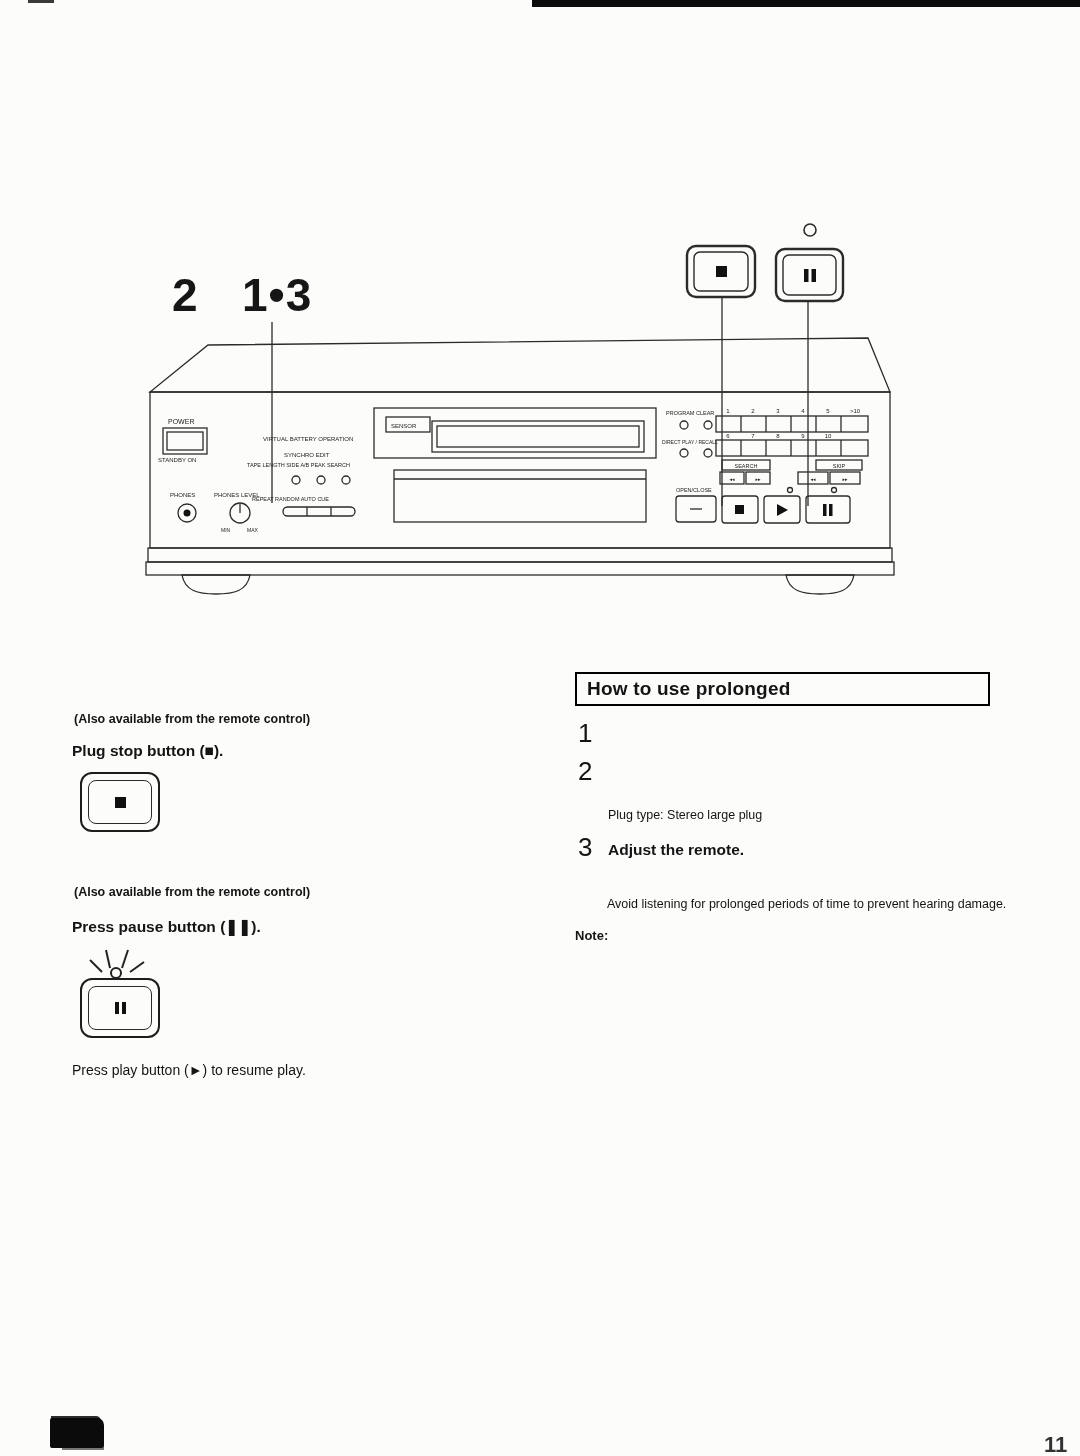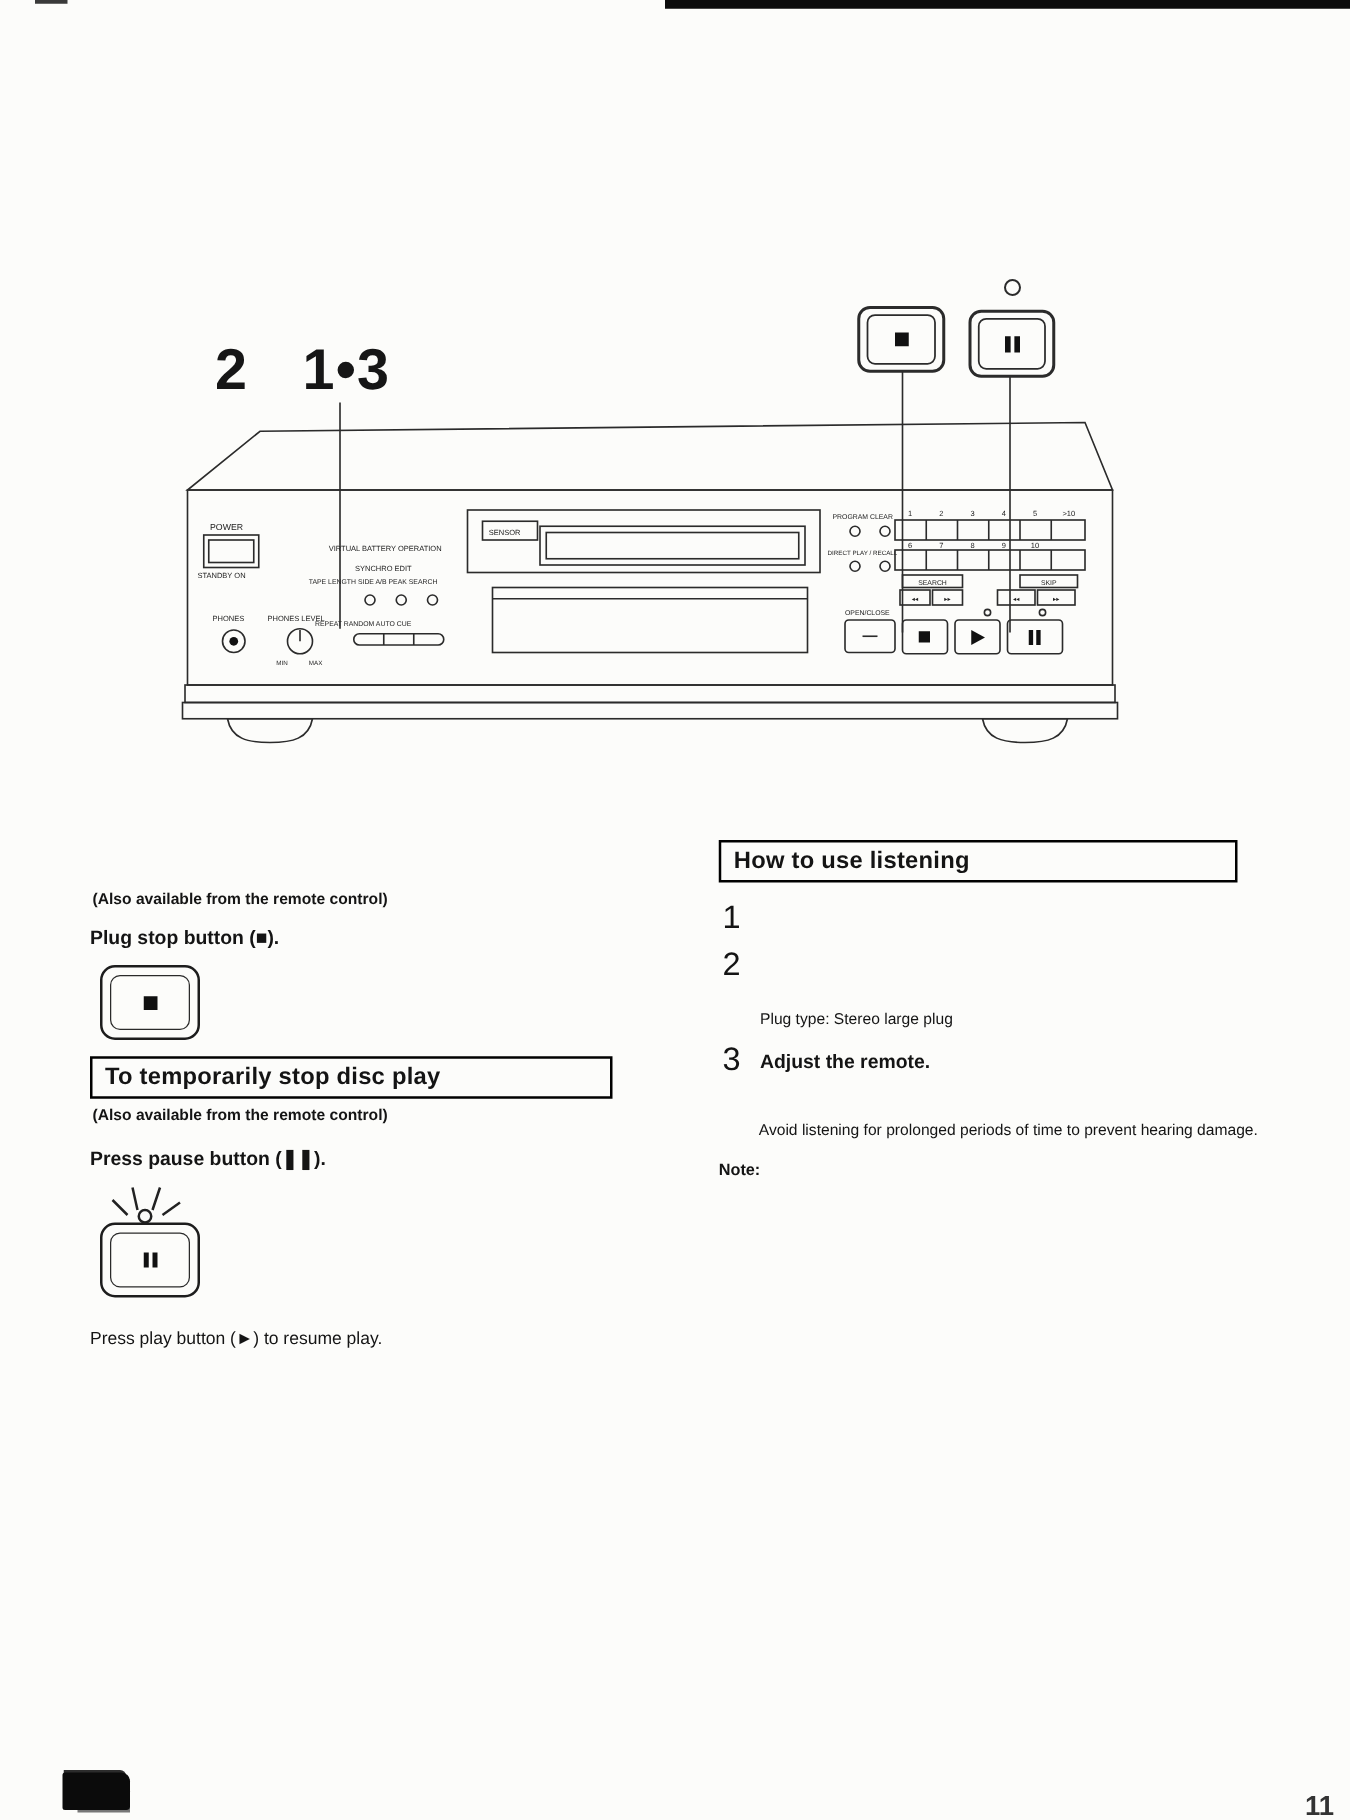--- a/index.html
+++ b/index.html
@@ -203,23 +203,20 @@
 
   <div class="remote-note" style="left:74px;top:712px;">(Also available from the remote control)</div>
   <div class="instruction" style="left:72px;top:742px;">Plug stop button (■).</div>
 
   <div class="btn-illu" style="left:80px;top:772px;">
     <div class="btn-inner">
       <span class="sq"></span>
     </div>
   </div>
 
-  <div class="hbox" style="left:72px;top:845px;width:418px;">
-    <span>To temporarily stop disc play</span>
-  </div>
   <div class="remote-note" style="left:74px;top:885px;">(Also available from the remote control)</div>
   <div class="instruction" style="left:72px;top:918px;">Press pause button (❚❚).</div>
 
   <svg class="abs" style="left:84px;top:942px;" width="72" height="38">
     <g stroke="#222" stroke-width="2" fill="none">
       <line x1="18" y1="30" x2="6" y2="18"></line>
       <line x1="26" y1="26" x2="22" y2="8"></line>
       <line x1="38" y1="26" x2="44" y2="8"></line>
       <line x1="46" y1="30" x2="60" y2="20"></line>
       <circle cx="32" cy="31" r="5"></circle>
@@ -229,21 +226,21 @@
   <div class="btn-illu" style="left:80px;top:978px;">
     <div class="btn-inner">
       <span class="pbar"></span>
       <span class="pbar"></span>
     </div>
   </div>
 
   <div class="plain-note" style="left:72px;top:1062px;">Press play button (►) to resume play.</div>
 
   <div class="hbox" style="left:575px;top:672px;width:415px;">
-    <span>How to use listening</span>
+    <span>How to use prolonged</span>
   </div>
 
   <div class="stepnum" style="left:578px;top:718px;">1</div>
 
   <div class="stepnum" style="left:578px;top:756px;">2</div>
   <div class="subtext" style="left:608px;top:808px;">Plug type:  Stereo large plug</div>
 
   <div class="stepnum" style="left:578px;top:832px;">3</div>
   <div class="steptext" style="left:608px;top:840px;">Adjust the remote.</div>
 

